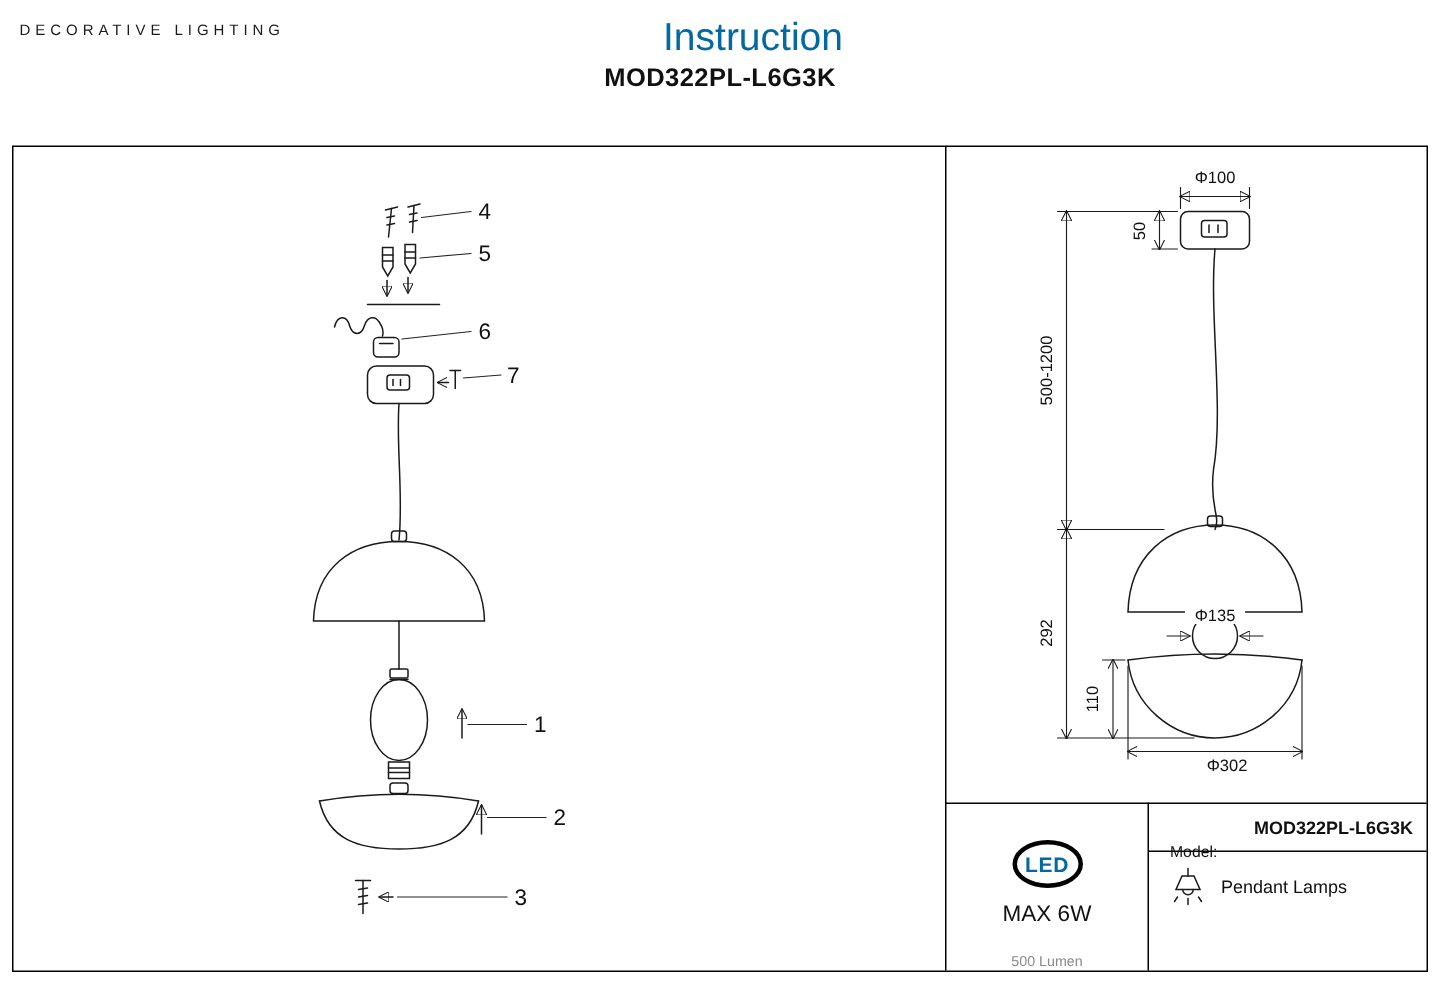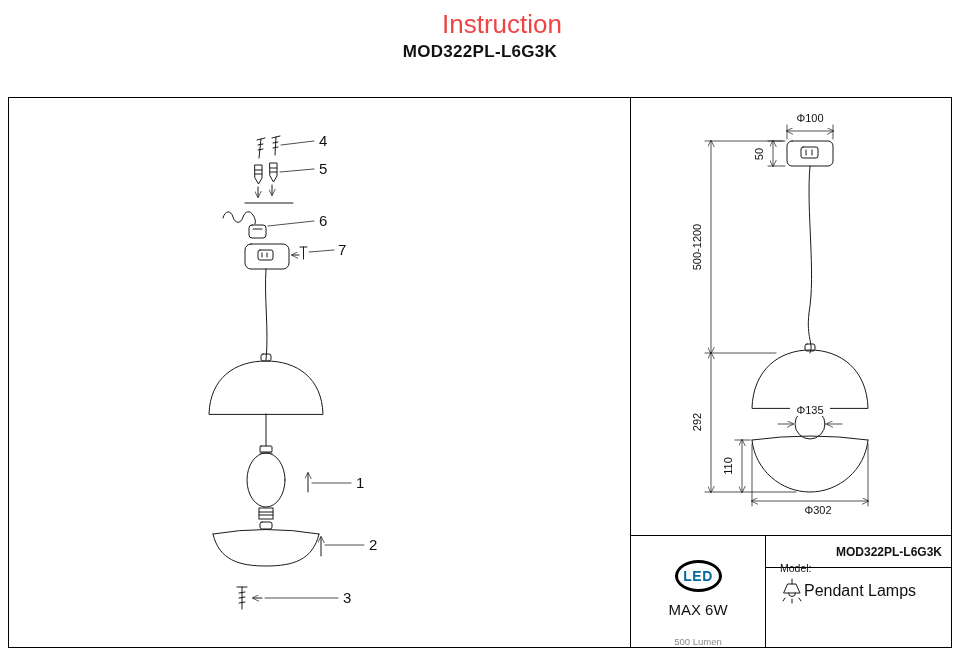--- a/index.html
+++ b/index.html
@@ -16,21 +16,21 @@
     letter-spacing:2px; line-height:1.0; color:#000;
   }
   .logo-dot {
     position:absolute; top:-3px; right:1px; width:13px; height:11px;
     background:#8a2b8f; transform:skewX(-12deg);
   }
   .logo-sub {
     text-align:right; margin-top:3px; font-size:10px; letter-spacing:3.3px;
     color:#1a1a1a; padding-right:2px;
   }
-  .title { position:absolute; top:9px; left:0; width:100%; text-align:center; font-size:26px; color:#ef4444;padding-left:44px; }
+  .title { position:absolute; top:9px; left:0; width:100%; text-align:center; font-size:26px; color:#0369a1;padding-left:44px; }
   .model-no { position:absolute; top:42px; left:0; width:100%; text-align:center; font-size:17px; font-weight:700; letter-spacing:0.3px; }
 
   
   .frame { position:absolute; left:8px; top:97px; width:944px; height:551px; border:1px solid #000; }
   .divider { position:absolute; background:#000; }
   #div-v1 { left:621px; top:0; width:1px; height:549px; }
   #div-h1 { left:621px; top:437px; width:321px; height:1px; }
   #div-v2 { left:756px; top:437px; width:1px; height:112px; }
 
   svg.assembly { position:absolute; left:0; top:0; }
@@ -58,27 +58,28 @@
     font-weight:700; font-size:14px; letter-spacing:0.5px; color:#0369a1;
   }
   .led-max { font-size:15px; margin-top:9px; color:#111; }
   .led-lumen { font-size:9.5px; margin-top:18px; color:#8a8a8a; }
 
   .spec-cell { position:absolute; left:757px; top:438px; width:185px; height:111px; }
   .spec-row { display:flex; align-items:center; padding-left:14px; height:32px; border-bottom:1px solid #000; }
   .spec-row.last { height:46px; border-bottom:none; }
   .spec-label { width:56px; font-size:10.5px; color:#111;margin-top:32px; }
   .spec-value { font-size:12px; font-weight:700; }
-  .spec-type { font-size:16px; }
+  .spec-type { font-size:12px; margin-left:10px; }
   .lamp-icon { width:24px; height:26px; }
 </style>
 </head>
 <body>
 
 <div class="logo">
+  <div class="logo-sub">DECORATIVE LIGHTING</div>
 </div>
 <div class="title">Instruction</div>
 <div class="model-no">MOD322PL-L6G3K</div>
 
 <div class="frame">
   <div class="divider" id="div-v1"></div>
   <div class="divider" id="div-h1"></div>
   <div class="divider" id="div-v2"></div>
 
   <svg class="assembly" width="621" height="549" viewBox="0 0 621 549">

